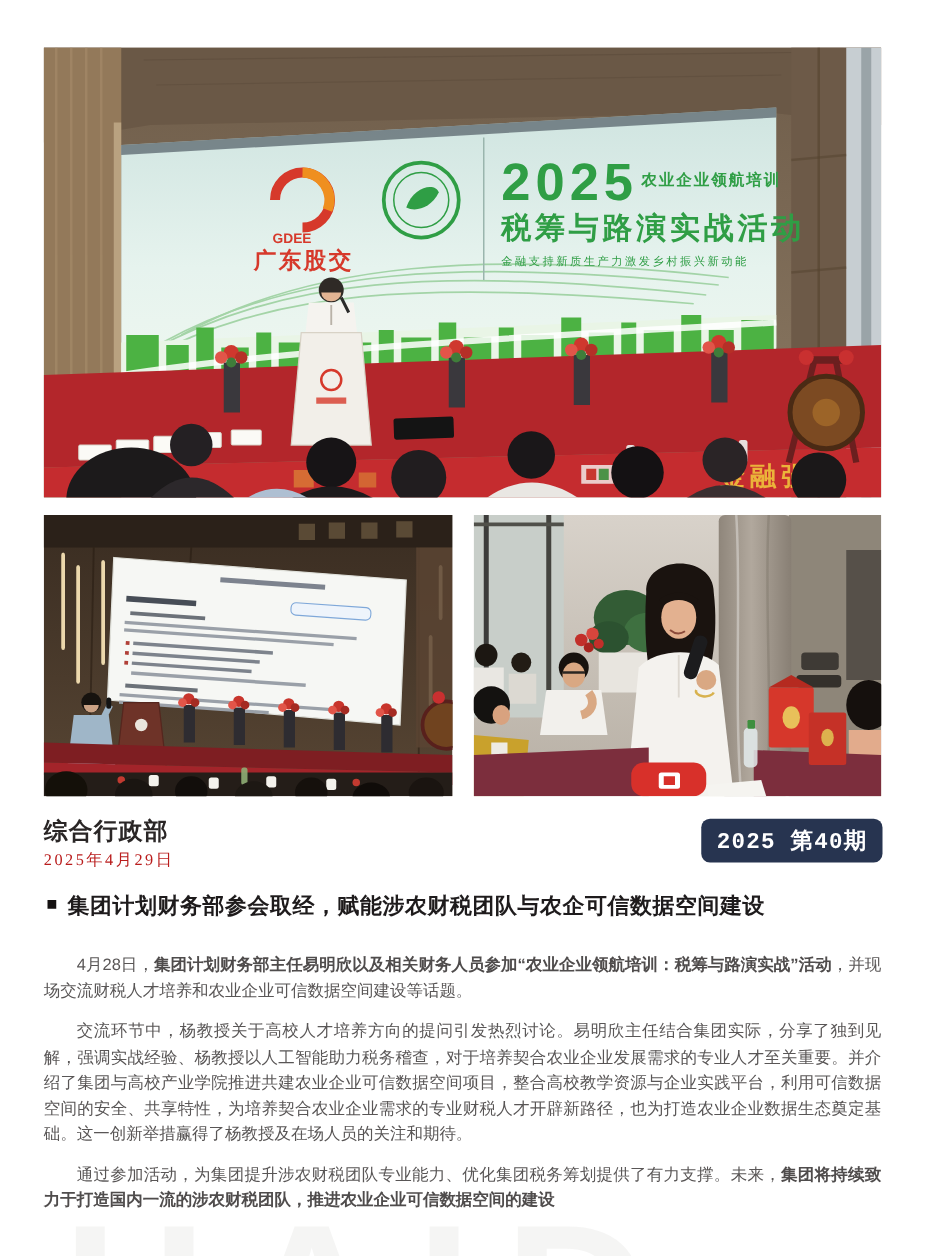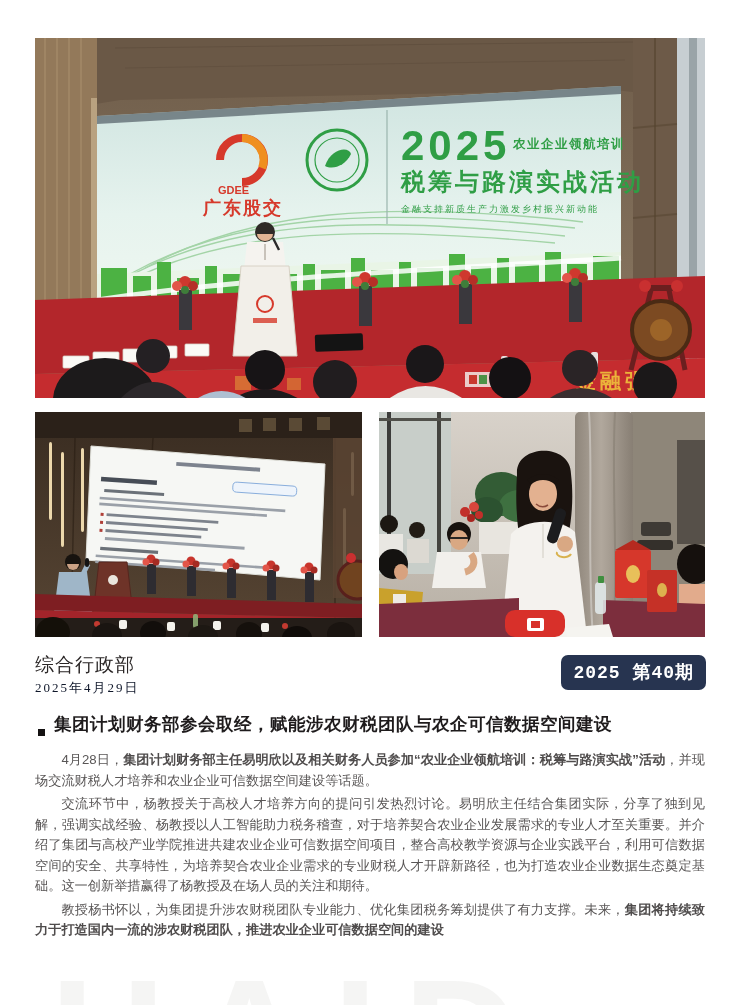--- a/index.html
+++ b/index.html
@@ -5,34 +5,34 @@
   html,body{margin:0;padding:0;background:#e9e9e9;}
   .page{position:relative;width:740px;height:1005px;background:#ffffff;overflow:hidden;
         font-family:"Liberation Sans",sans-serif;}
   figure{margin:0;padding:0;position:absolute;}
   .photo-main{left:35px;top:38px;width:670px;height:360px;}
   .photo-left{left:35px;top:412px;width:327px;height:225px;}
   .photo-right{left:379px;top:412px;width:326px;height:225px;}
   svg{display:block;}
 
   .meta-dept{position:absolute;left:35px;top:652px;font-family:"Liberation Serif",serif;
-             font-size:19px;font-weight:normal;color:#2a2626;letter-spacing:1px;}
+             font-size:19px;font-weight:bold;color:#2a2626;letter-spacing:1px;}
   .meta-date{position:absolute;left:35px;top:679px;font-family:"Liberation Serif",serif;
-             font-size:13px;color:#0f172a;letter-spacing:2px;}
+             font-size:13px;color:#b91c1c;letter-spacing:2px;}
   .issue-badge{position:absolute;right:34px;top:655px;background:#273450;color:#ffffff;
                font-family:Liberation Mono, monospace;font-weight:bold;font-size:18px;
                padding:5px 12px 6px 12px;border-radius:7px;letter-spacing:1px;}
 
-  .headline{position:absolute;left:35px;top:712px;width:670px;display:flex;align-items:flex-end;}
+  .headline{position:absolute;left:35px;top:712px;width:670px;display:flex;align-items:flex-start;}
   .headline .bullet{width:7px;height:7px;background:#141111;margin:8px 9px 0 3px;flex:0 0 auto;}
   .headline .txt{font-size:17.5px;font-weight:bold;color:#1e1b1c;line-height:24px;letter-spacing:0.5px;}
 
   .article{position:absolute;left:35px;top:750px;width:670px;color:#595656;
            font-size:13.2px;line-height:20.5px;text-align:justify;}
-  .article p{margin:0 0 3px 0;text-indent:2em;}
+  .article p{margin:12px 0 3px 0;text-indent:2em;}
   .article .b{font-weight:bold;color:#4f4c4c;}
 
   .watermark{position:absolute;left:50px;top:956px;font-size:160px;font-weight:bold;
              color:rgba(120,110,100,0.07);letter-spacing:26px;line-height:1;
              font-family:"Liberation Sans",sans-serif;user-select:none;}
 </style>
 </head>
 <body>
 
 <div class="page">
@@ -464,18 +464,18 @@
   <div class="issue-badge">2025 第40期</div>
 
   <div class="headline">
     <span class="bullet"></span>
     <span class="txt">集团计划财务部参会取经，赋能涉农财税团队与农企可信数据空间建设</span>
   </div>
 
   <div class="article">
     <p><span>4月28日，</span><span class="b">集团计划财务部主任易明欣以及相关财务人员参加“农业企业领航培训：税筹与路演实战”活动</span><span>，并现场交流财税人才培养和农业企业可信数据空间建设等话题。</span></p>
     <p><span>交流环节中，杨教授关于高校人才培养方向的提问引发热烈讨论。易明欣主任结合集团实际，分享了独到见解，强调实战经验、杨教授以人工智能助力税务稽查，对于培养契合农业企业发展需求的专业人才至关重要。并介绍了集团与高校产业学院推进共建农业企业可信数据空间项目，整合高校教学资源与企业实践平台，利用可信数据空间的安全、共享特性，为培养契合农业企业需求的专业财税人才开辟新路径，也为打造农业企业数据生态奠定基础。这一创新举措赢得了杨教授及在场人员的关注和期待。</span><span class="b"></span><span></span></p>
-    <p><span>教授杨书怀以，为集团提升涉农财税团队专业能力、优化集团税务筹划提供了有力支撑。未来，</span><span class="b">集团将持续致力于打造国内一流的涉农财税团队，推进农业企业可信数据空间的建设</span></p>
+    <p><span>通过参加活动，为集团提升涉农财税团队专业能力、优化集团税务筹划提供了有力支撑。未来，</span><span class="b">集团将持续致力于打造国内一流的涉农财税团队，推进农业企业可信数据空间的建设</span></p>
   </div>
 
   <div class="watermark">HAID</div>
 
 </div>
 
 </body></html>

